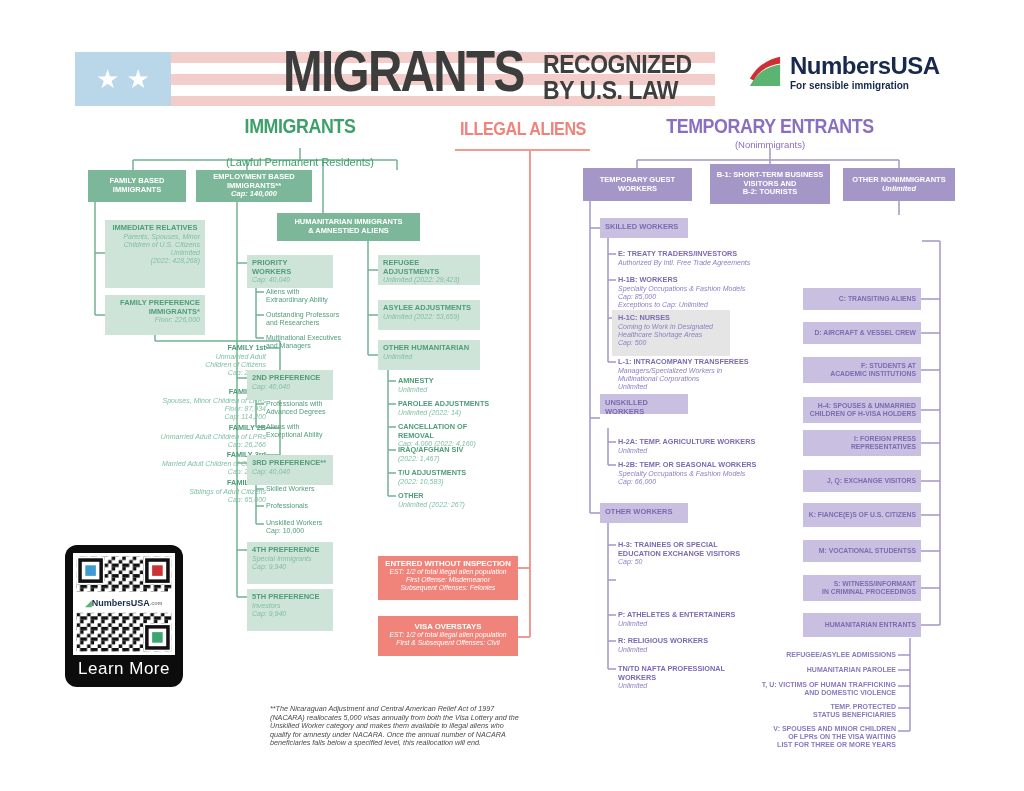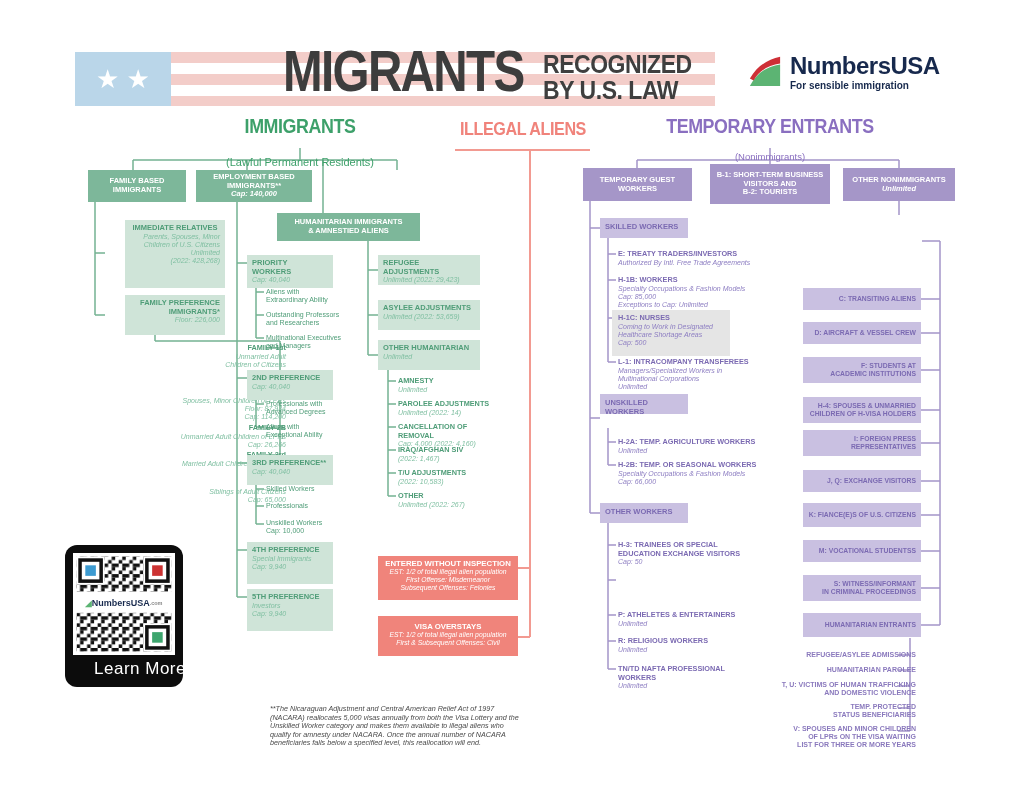--- a/index.html
+++ b/index.html
@@ -3,21 +3,21 @@
 <meta charset="utf-8">
 <style>
   * { margin:0; padding:0; box-sizing:border-box; }
   html,body { background:#fff; }
   body { font-family:"Liberation Sans",sans-serif; }
   .canvas { position:relative; width:1024px; height:791px; background:#fff; overflow:hidden; }
   .abs { position:absolute; }
   .pre { white-space:pre-line; }
   .i { font-style:italic; }
   .ctr { text-align:center; }
-  .rt { text-align:right;margin-left:20px; }
+  .rt { text-align:right; }
 
   
   .bigtitle { font-size:58px; font-weight:800; color:#3d3d3d; letter-spacing:-2px; transform:scaleX(.82); transform-origin:left center; line-height:58px; }
   .recog { font-size:25px; font-weight:800; color:#3f3f3f; line-height:26px; letter-spacing:-.5px; transform:scaleX(.92); transform-origin:left center; }
   .secttl { font-weight:800; letter-spacing:-.5px; transform:scaleX(.85); transform-origin:center; display:block; }
 
   
   .stripe { position:absolute; left:0; width:100%; }
 
   
@@ -113,21 +113,21 @@
 
   <div class="abs ctr" style="left:200px;top:114px;width:200px;color:#3da06a">
     <span class="secttl" style="font-size:21px">IMMIGRANTS</span>
     <span style="font-size:11px;display:block;margin-top:18px">(Lawful Permanent Residents)</span>
   </div>
   <div class="abs ctr" style="left:433px;top:118px;width:180px;color:#f0837b">
     <span class="secttl" style="font-size:19px">ILLEGAL ALIENS</span>
   </div>
   <div class="abs ctr" style="left:645px;top:114px;width:250px;color:#8a6fc0">
     <span class="secttl" style="font-size:21px">TEMPORARY ENTRANTS</span>
-    <span style="font-size:9.5px;display:block;margin-top:13px">(Nonimmigrants)</span>
+    <span style="font-size:9.5px;display:block;margin-top:1px">(Nonimmigrants)</span>
   </div>
 
   <div class="abs hbox hg pre" style="left:88px;top:170px;width:98px;height:32px">FAMILY BASED
 IMMIGRANTS</div>
   <div class="abs hbox hg" style="left:196px;top:170px;width:116px;height:32px">
     <span>EMPLOYMENT BASED IMMIGRANTS**</span>
     <span class="i">Cap: 140,000</span>
   </div>
   <div class="abs hbox hg pre" style="left:277px;top:213px;width:143px;height:28px">HUMANITARIAN IMMIGRANTS
 &amp; AMNESTIED ALIENS</div>
@@ -386,18 +386,18 @@
           <rect x="20.5" y="20.5" width="7" height="7" fill="#111"></rect>
           <rect x="21.5" y="21.5" width="5" height="5" fill="#fff"></rect>
           <rect x="22.5" y="22.5" width="3" height="3" fill="#3da56e"></rect>
       </svg>
       <div class="abs qrbrand" style="left:0;top:41px;width:102px;height:18px">
         <span style="color:#5cb473;font-size:8px">◢</span>
           <span style="font-size:9px">NumbersUSA</span>
           <span style="font-size:5.5px;color:#888">.com</span>
       </div>
     </div>
-    <div class="abs learnmore" style="left:16px;top:114px;width:118px">Learn More</div>
+    <div class="abs learnmore" style="left:0;top:114px;width:118px">Learn More</div>
   </div>
 
   <div class="abs footnote" style="left:270px;top:705px;width:255px">**The Nicaraguan Adjustment and Central American Relief Act of 1997 (NACARA) reallocates 5,000 visas annually from both the Visa Lottery and the Unskilled Worker category and makes them available to illegal aliens who qualify for amnesty under NACARA. Once the annual number of NACARA beneficiaries falls below a specified level, this reallocation will end.</div>
 
 </div>
 
 </body></html>

